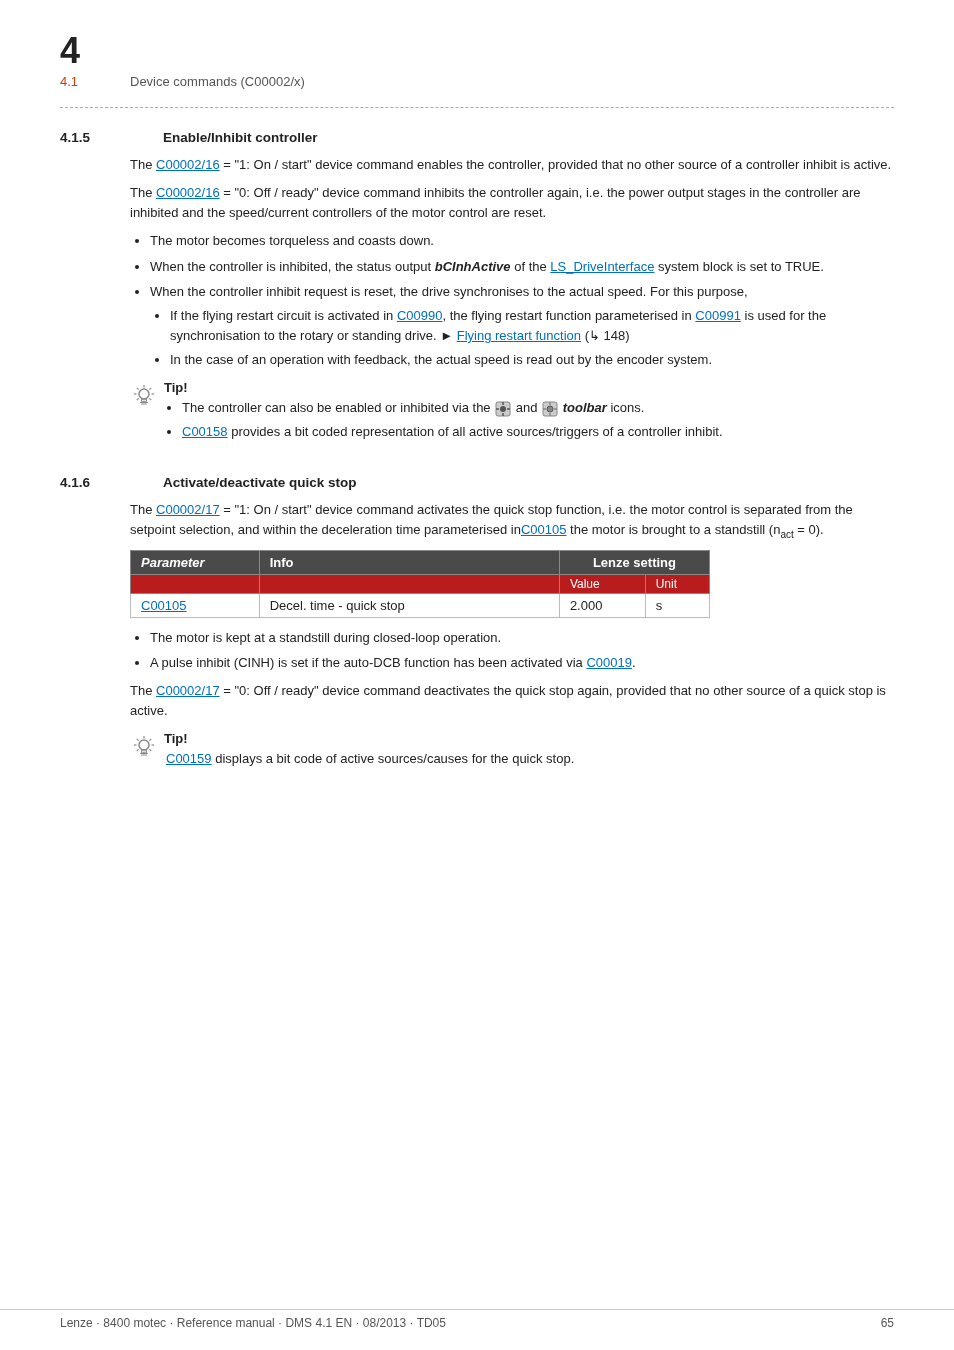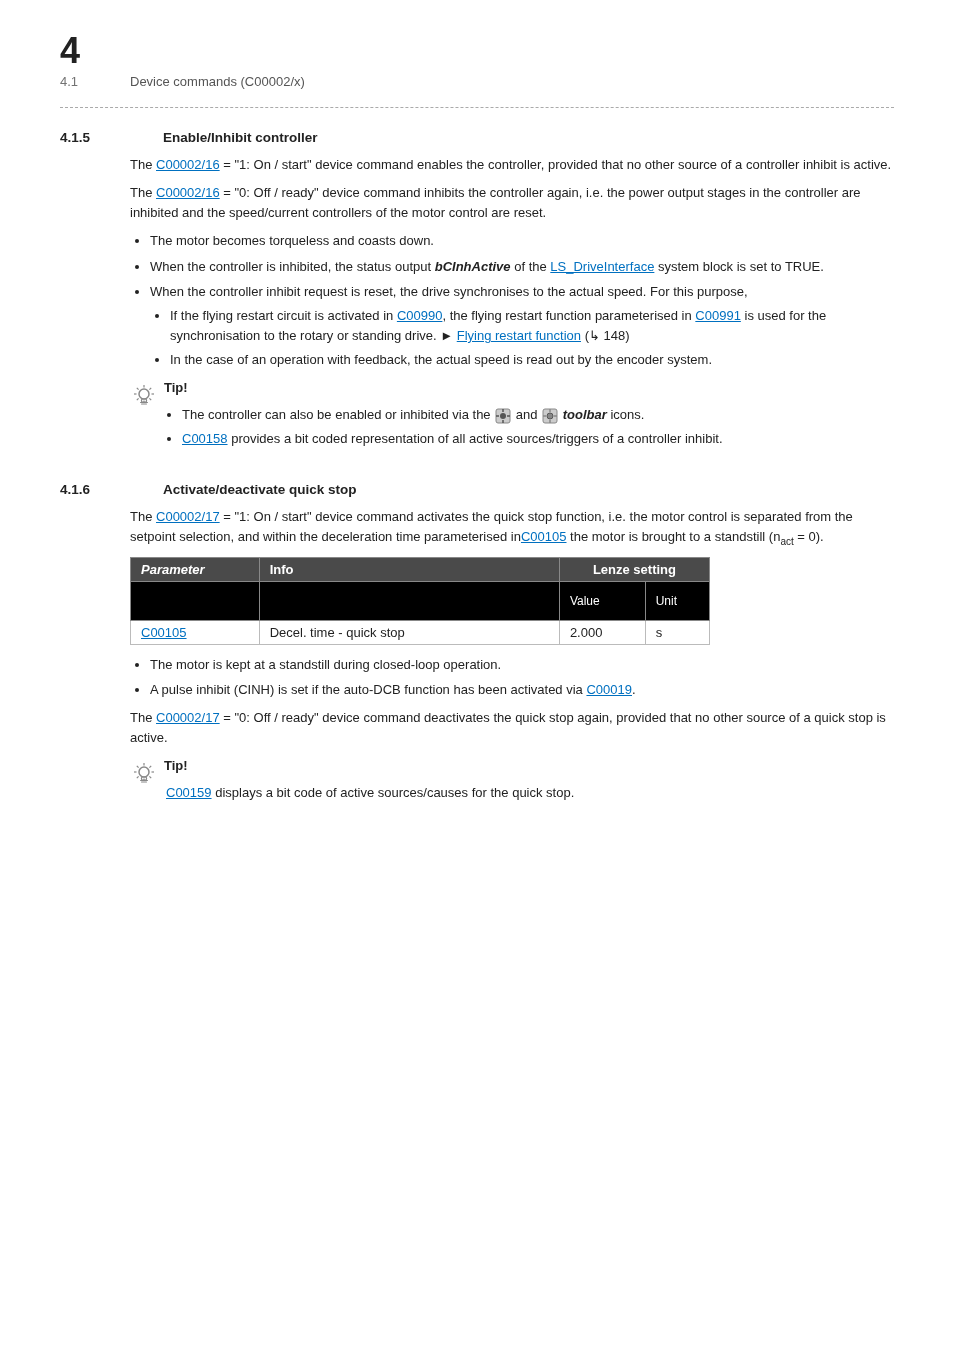--- a/index.html
+++ b/index.html
@@ -37,21 +37,21 @@
     }
     .section-header {
       display: flex;
       align-items: baseline;
       gap: 20px;
       margin-bottom: 2px;
       margin-top: 2px;
     }
     .section-number-small {
       font-size: 13px;
-      color: #737373;
+      color: #c2410c;
       min-width: 50px;
     }
     .section-title-small {
       font-size: 13px;
       color: #555;
     }
     .divider-line {
       border: none;
       border-top: 1px dashed #aaa;
       margin: 18px 0 22px 0;
@@ -115,21 +115,21 @@
       align-items: flex-start;
       gap: 6px;
     }
     .tip-icon {
       margin-top: 1px;
       flex-shrink: 0;
     }
     .tip-content {
       display: flex;
       flex-direction: column;
-      gap: 8px;
+      gap: 1px;
     }
     .tip-label {
       font-weight: bold;
       font-size: 13px;
       margin-bottom: 2px;
     }
     .tip-bullet-list {
       margin-left: 18px;
     }
     .tip-bullet-list li {
@@ -148,25 +148,25 @@
     }
     .param-table th {
       background: #4a4a4a;
       color: #fff;
       padding: 4px 10px;
       text-align: left;
       font-weight: bold;
       border: 1px solid #888;
     }
     .param-table .subheader th {
-      background: #000000;
+      background: #b91c1c;
       color: #fff;
       font-size: 12px;
       font-weight: normal;
-      padding: 12px 10px;
+      padding: 2px 10px;
     }
     .param-table td {
       padding: 4px 10px;
       border: 1px solid #bbb;
       vertical-align: top;
     }
     .param-table tr:nth-child(even) td {
       background: #f5f5f5;
     }
     
@@ -344,14 +344,18 @@
       <div class="tip-content">
         <span class="tip-label">Tip!</span>
         <div style="font-size:13px; line-height:1.55; margin-left:2px;">
           <a class="link" href="#">C00159</a> displays a bit code of active sources/causes for the quick stop.
         </div>
       </div>
     </div>
 
   </div>
 
+  <div class="footer">
+    <span>Lenze · 8400 motec · Reference manual · DMS 4.1 EN · 08/2013 · TD05</span>
+    <span>65</span>
+  </div>
 
 </div>
 
 </body></html>

